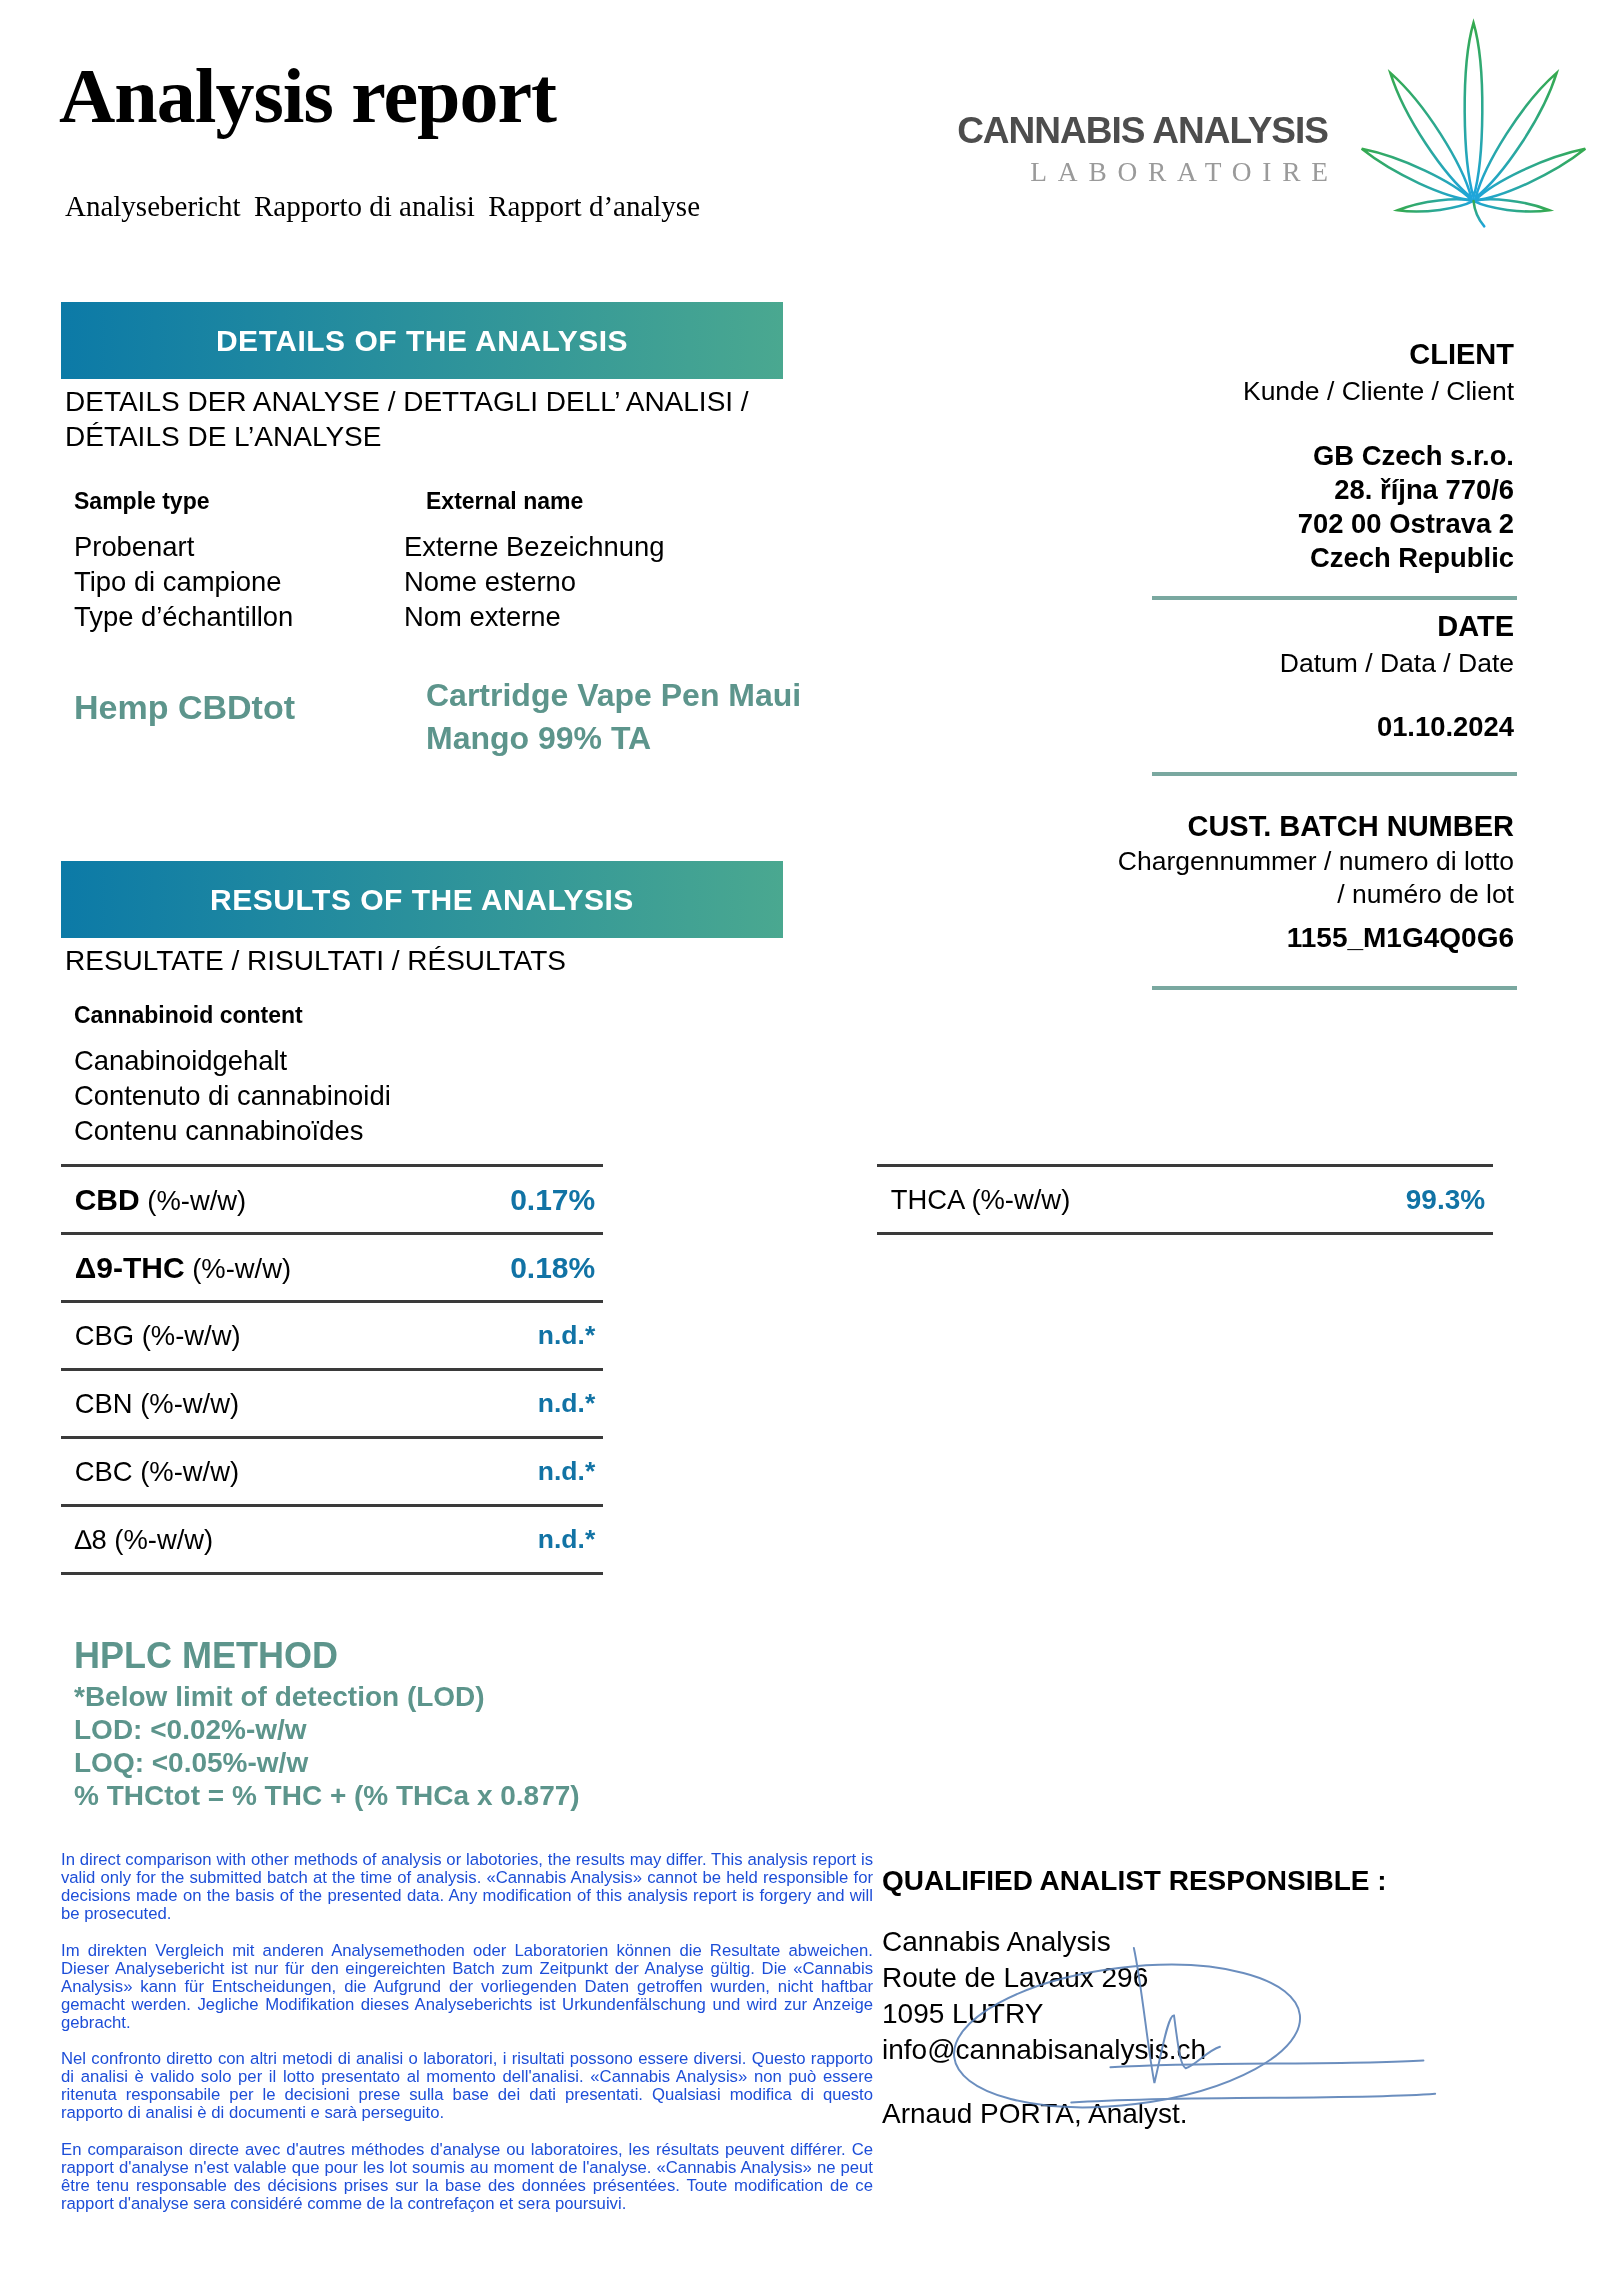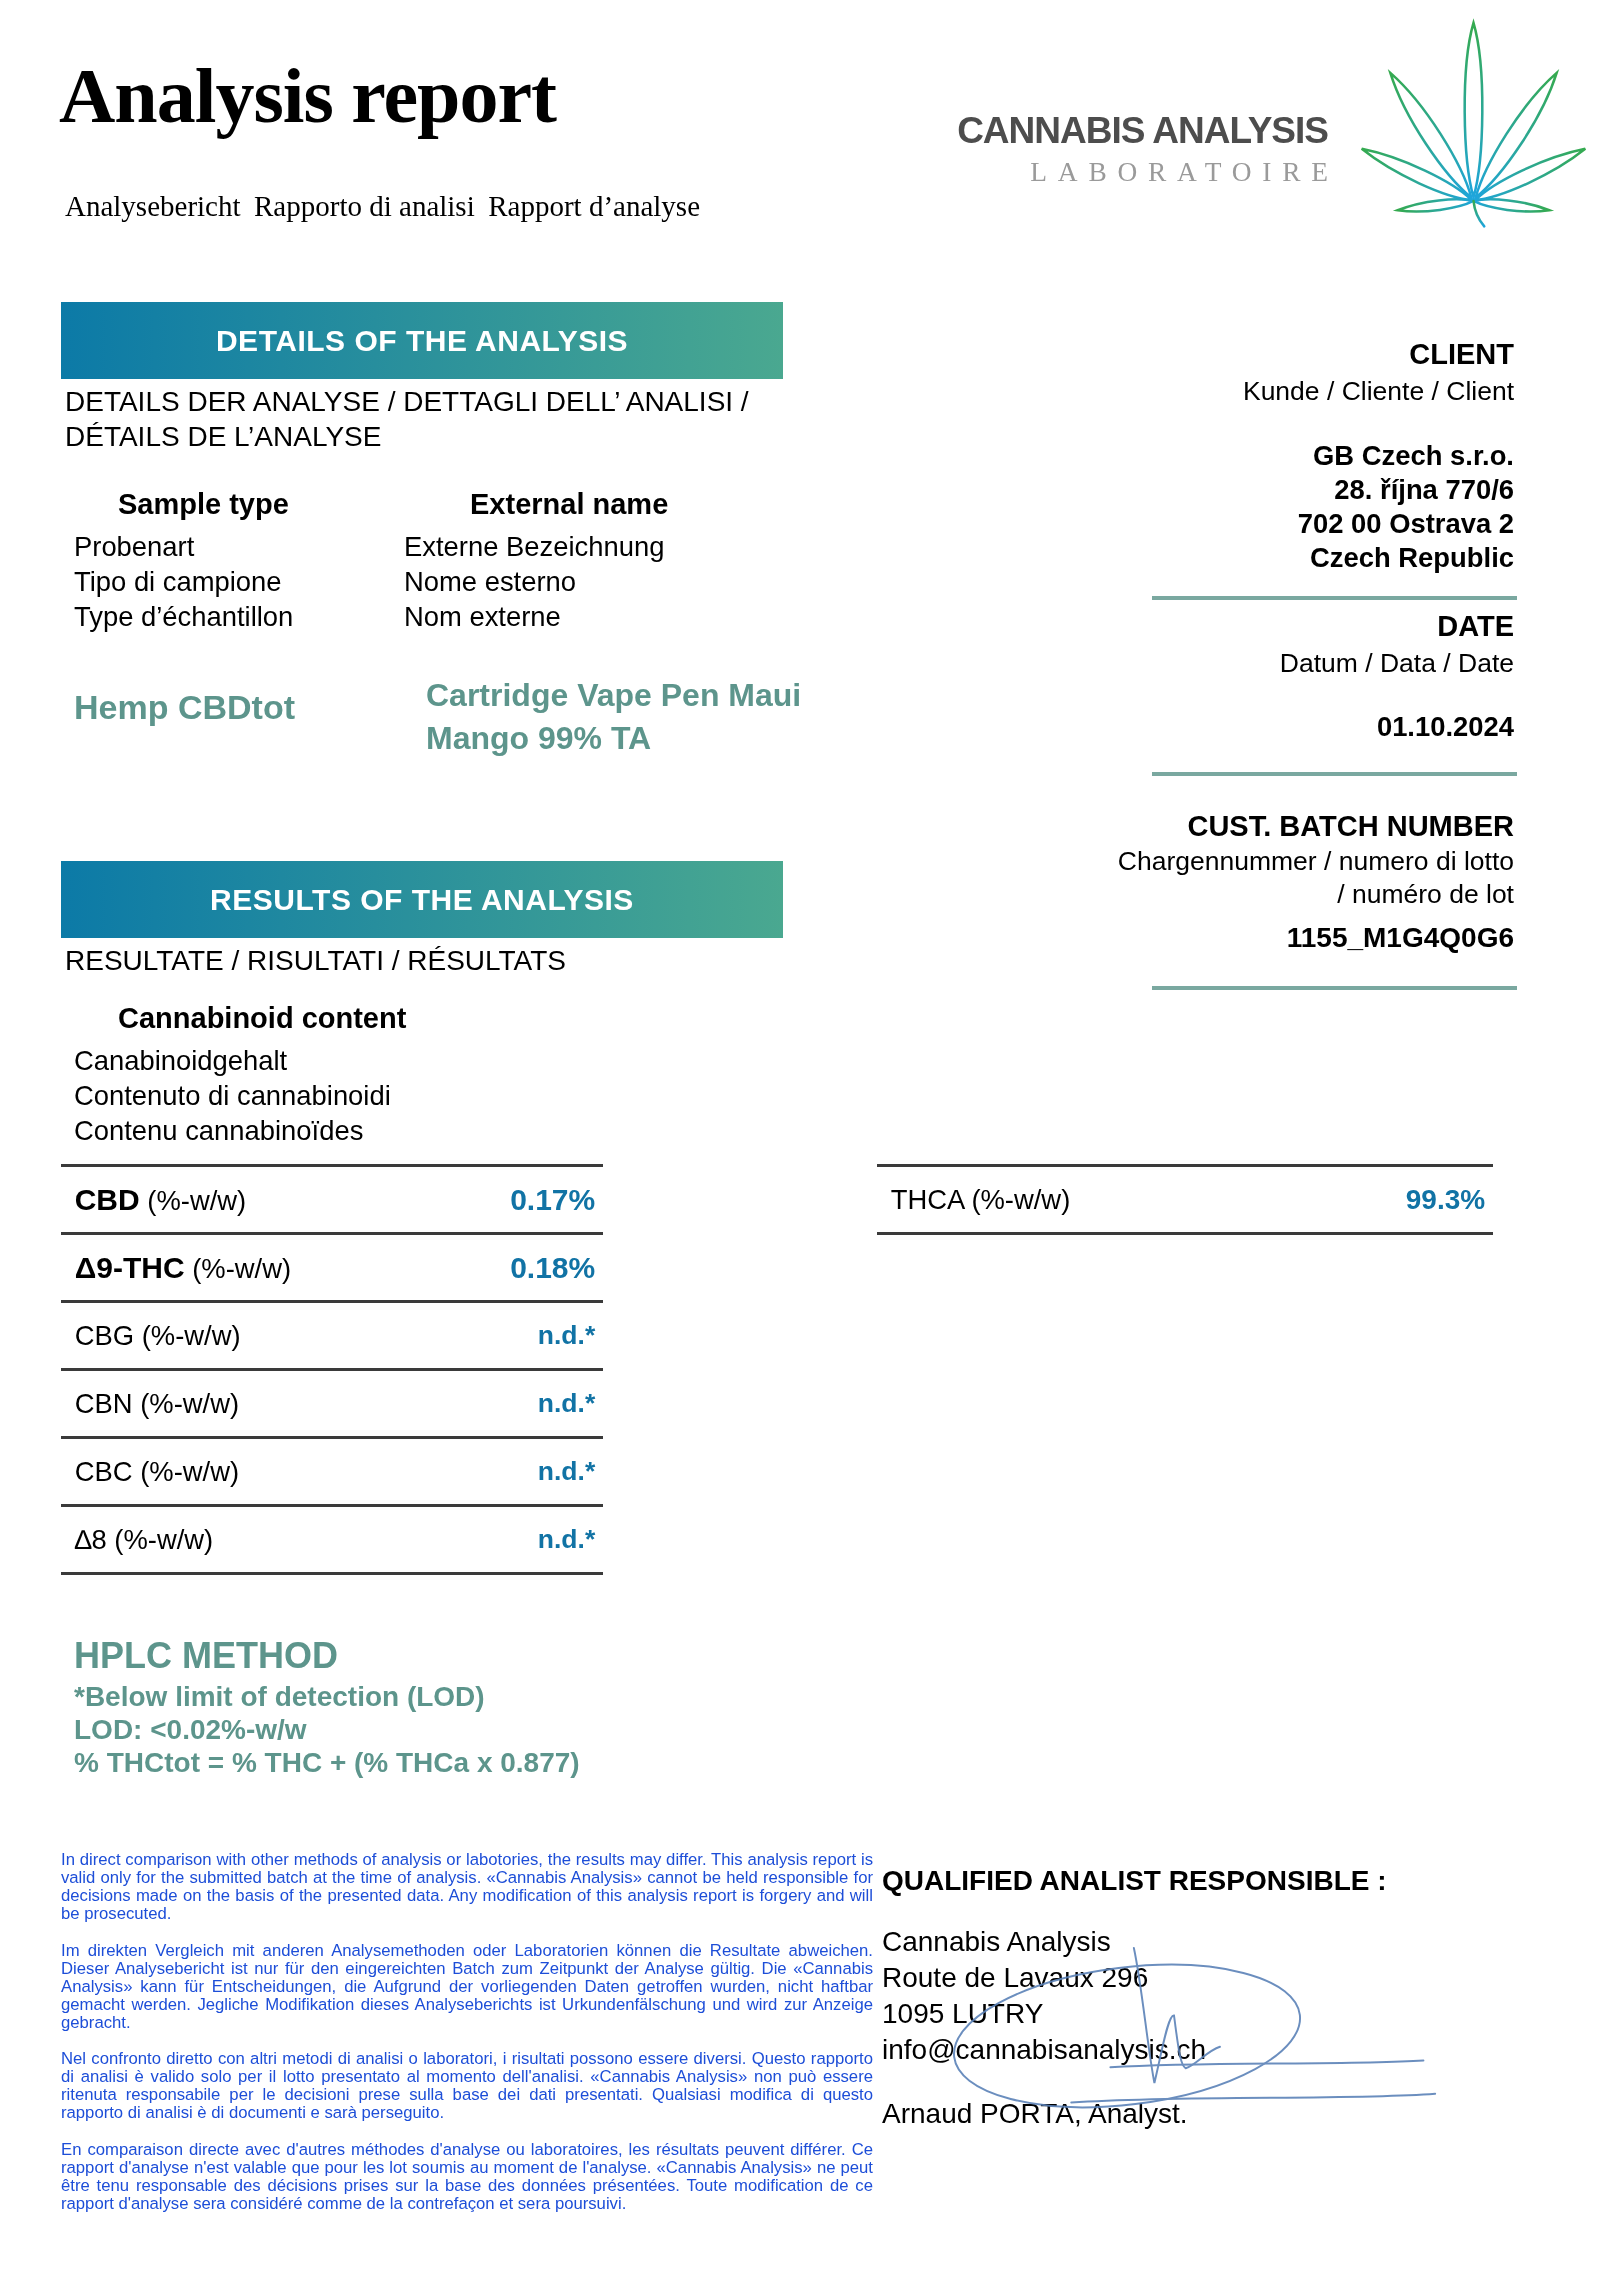--- a/index.html
+++ b/index.html
@@ -32,21 +32,21 @@
 
   
   .banner {
     width:722px; height:77px; display:flex; align-items:center; justify-content:center;
     background:linear-gradient(90deg, var(--banner_start,#0c7aa7), var(--banner_end,#4aa890));
     color:#fff; font-size:30px; font-weight:bold; letter-spacing:0.5px;
   }
   .banner-transl { font-size:28px; line-height:35px; width:686px; }
 
   
-  .field-label { font-size:29px; font-weight:bold;margin-left:44px; }
+  .field-label { font-size:23px; font-weight:bold; }
   .field-transl { font-size:27.4px; line-height:35px; }
   .teal-value {
     color:var(--accent_teal,#5d958c); font-weight:bold;
   }
 
   
   .rcol { width:436px; text-align:right; }
   .rcol-label { font-size:29px; font-weight:bold; }
   .rcol-transl { font-size:26.5px; line-height:33px; }
   .rcol-strong { font-size:27.4px; font-weight:bold; line-height:34px; }
@@ -198,20 +198,21 @@
     <div class="rrow">
       <span class="lbl"><span>THCA</span> <span>(%-w/w)</span></span>
       <span class="val" style="font-size:28px;">99.3%</span>
     </div>
   </div>
 
   <div class="abs hplc-title" style="left:74px; top:1635px;">HPLC METHOD</div>
   <div class="abs hplc-lines" style="left:74px; top:1680px;">
     <div>*Below limit of detection (LOD)</div>
     <div>LOD: &lt;0.02%-w/w</div>
+    <div>LOQ: &lt;0.05%-w/w</div>
     <div>% THCtot = % THC + (% THCa x 0.877)</div>
   </div>
 
   <div class="abs disclaimers" style="left:61px; top:1851px;">
     <p>In direct comparison with other methods of analysis or labotories, the results may differ. This analysis report is valid only for the submitted batch at the time of analysis. «Cannabis Analysis» cannot be held responsible for decisions made on the basis of the presented data. Any modification of this analysis report is forgery and will be prosecuted.</p>
     <p>Im direkten Vergleich mit anderen Analysemethoden oder Laboratorien können die Resultate abweichen. Dieser Analysebericht ist nur für den eingereichten Batch zum Zeitpunkt der Analyse gültig. Die «Cannabis Analysis» kann für Entscheidungen, die Aufgrund der vorliegenden Daten getroffen wurden, nicht haftbar gemacht werden. Jegliche Modifikation dieses Analyseberichts ist Urkundenfälschung und wird zur Anzeige gebracht.</p>
     <p>Nel confronto diretto con altri metodi di analisi o laboratori, i risultati possono essere diversi. Questo rapporto di analisi è valido solo per il lotto presentato al momento dell'analisi. «Cannabis Analysis» non può essere ritenuta responsabile per le decisioni prese sulla base dei dati presentati. Qualsiasi modifica di questo rapporto di analisi è di documenti e sarà perseguito.</p>
     <p>En comparaison directe avec d'autres méthodes d'analyse ou laboratoires, les résultats peuvent différer. Ce rapport d'analyse n'est valable que pour les lot soumis au moment de l'analyse. «Cannabis Analysis» ne peut être tenu responsable des décisions prises sur la base des données présentées. Toute modification de ce rapport d'analyse sera considéré comme de la contrefaçon et sera poursuivi.</p>
   </div>
 

